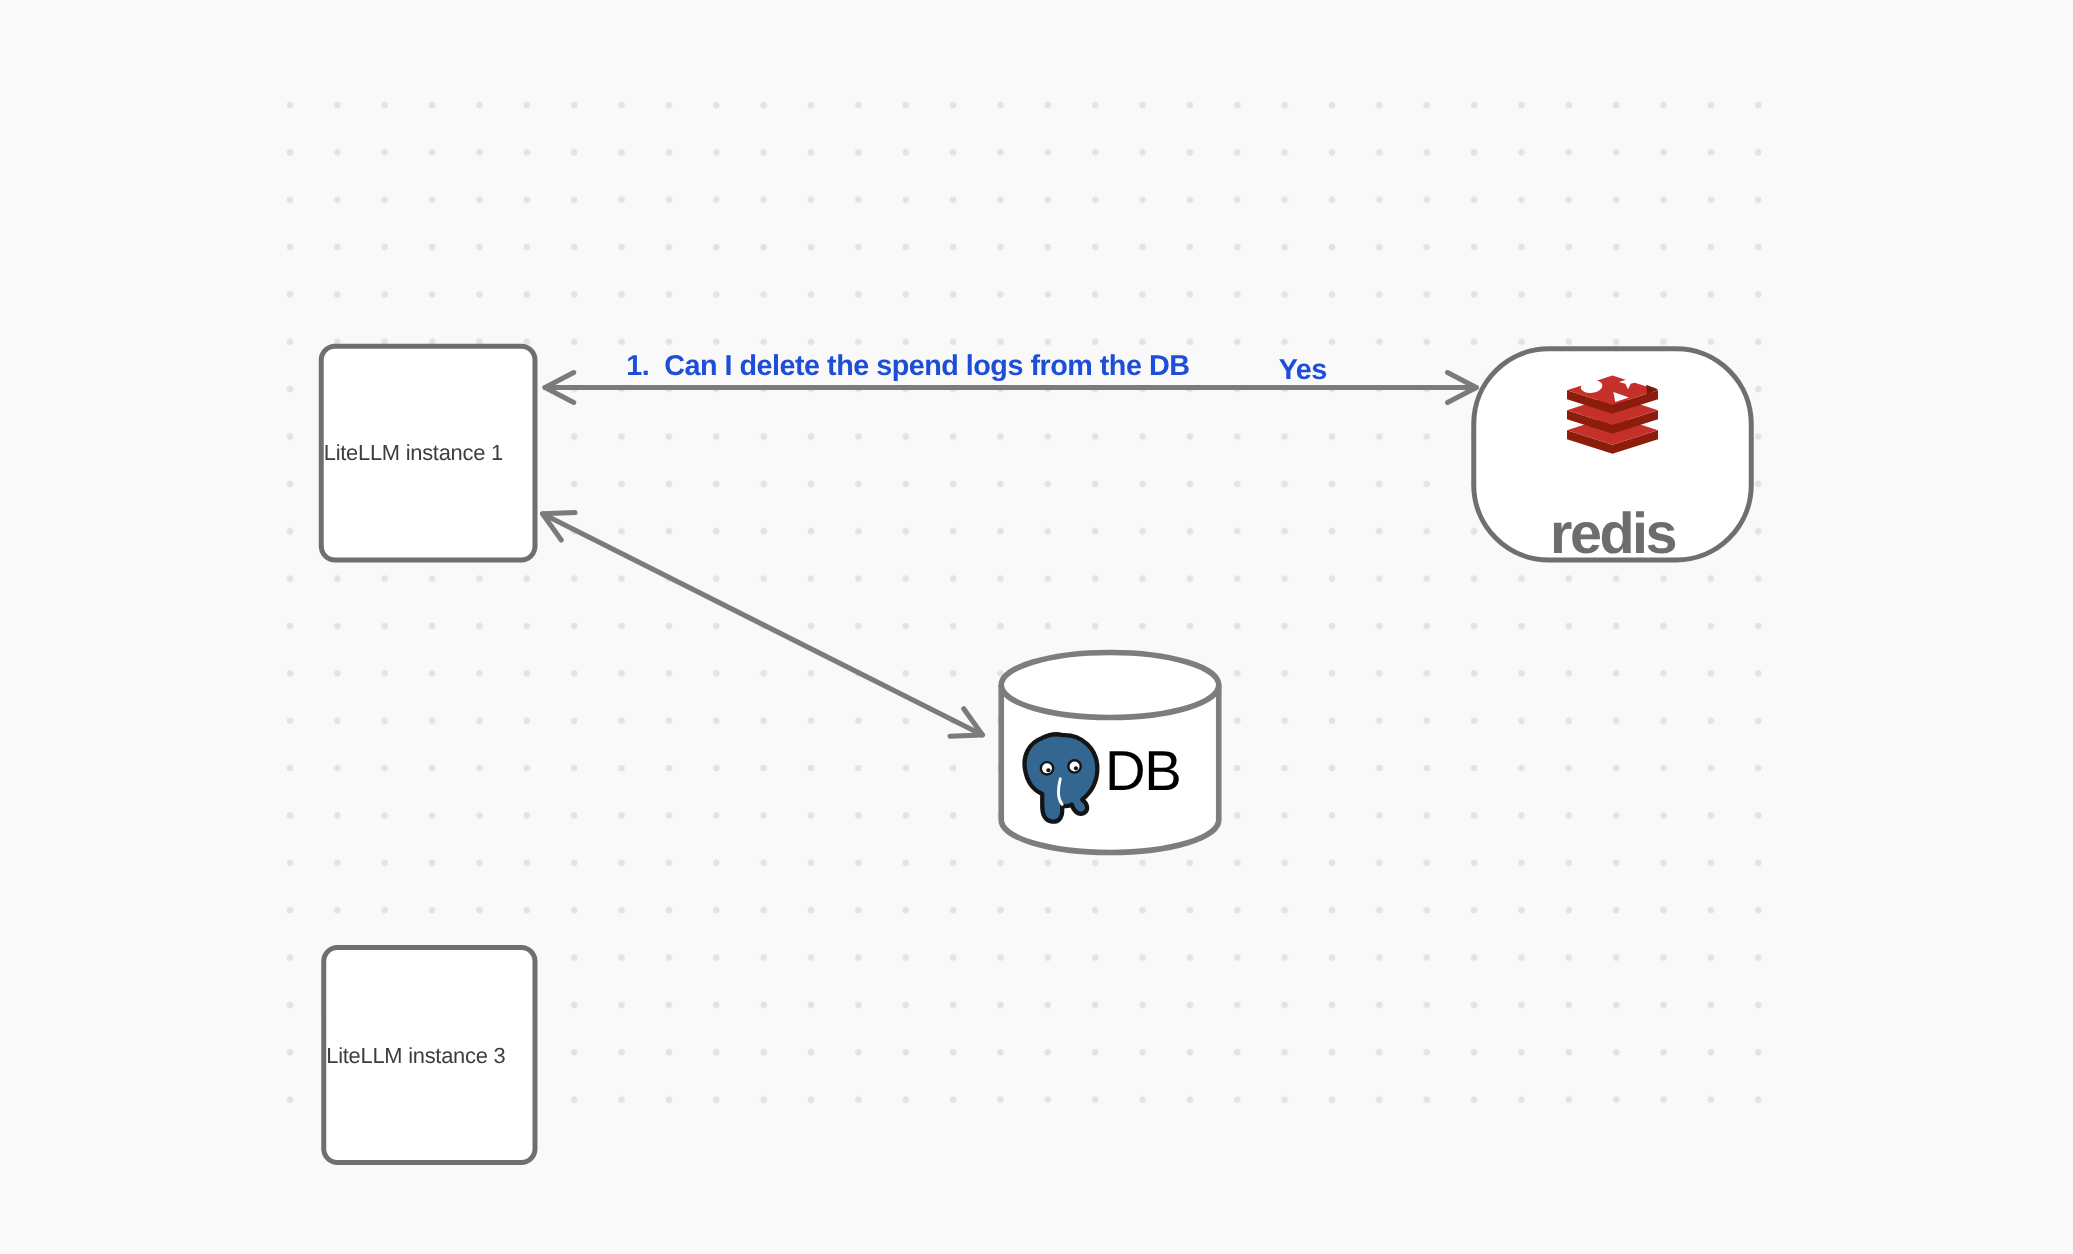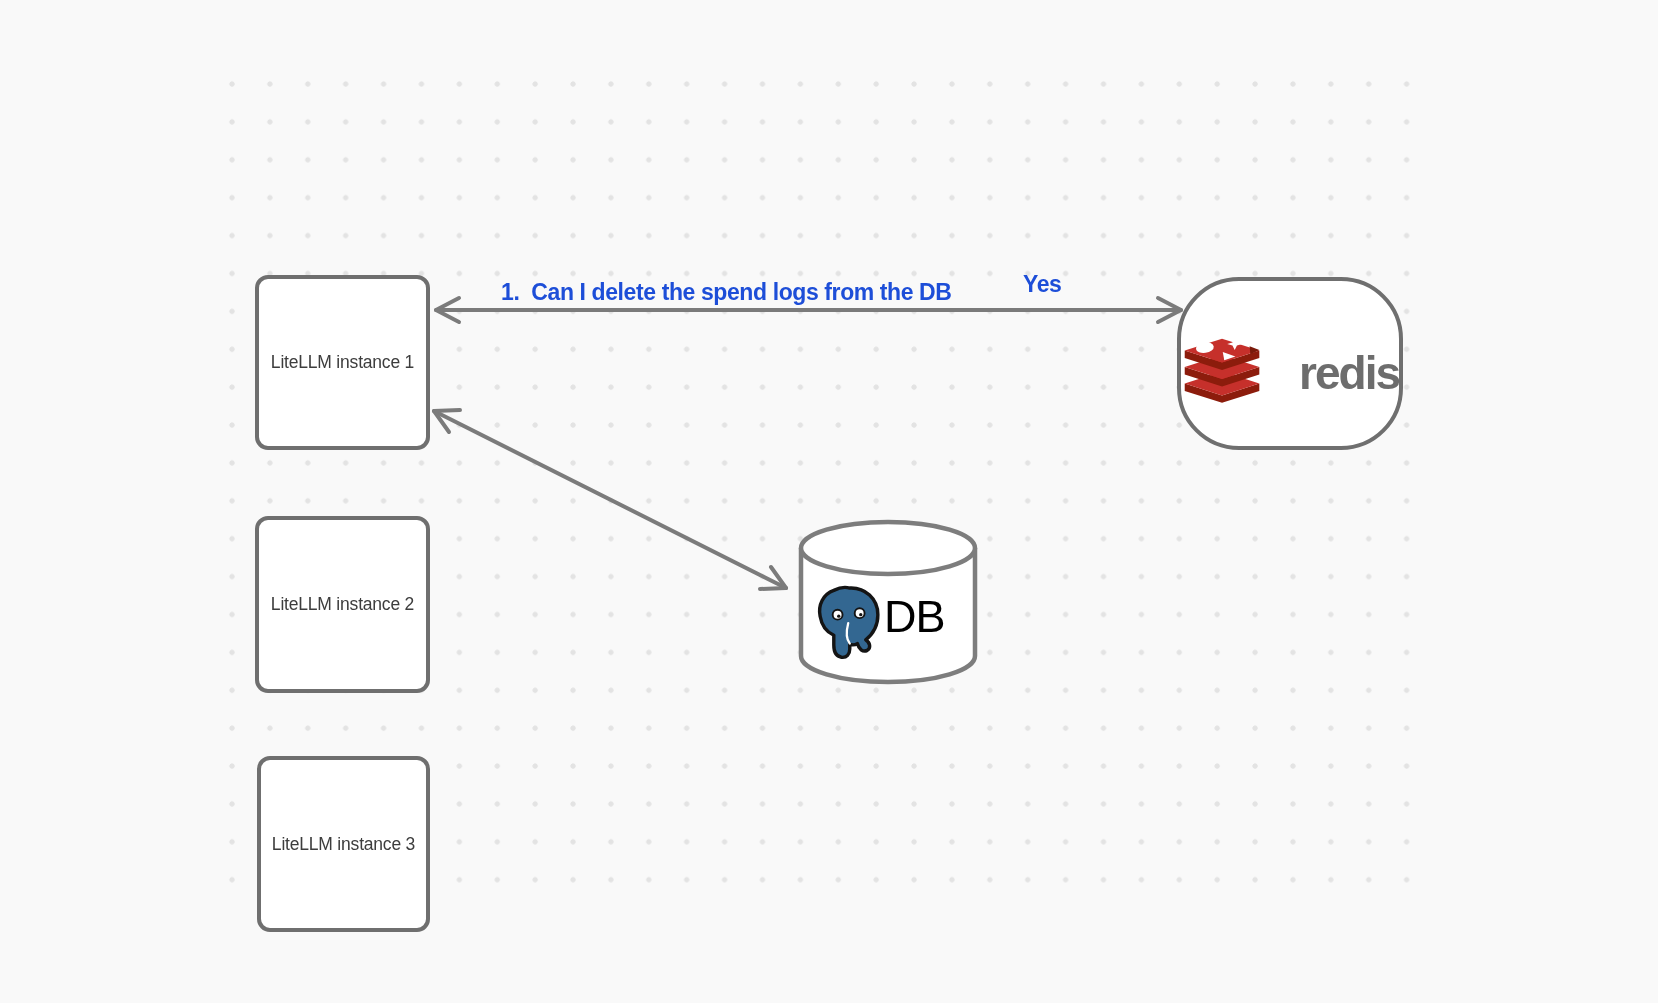--- a/index.html
+++ b/index.html
@@ -10,48 +10,48 @@
   }
   .dotgrid{
     position:absolute;left:213px;top:65px;width:1218px;height:842px;
     background-image:radial-gradient(circle at 19px 19px,#e3e3e3 2.3px,rgba(0,0,0,0) 3px);
     background-size:37.9px 37.9px;
   }
   .edges-svg{position:absolute;left:0;top:0;pointer-events:none;}
   .node{
     position:absolute;box-sizing:border-box;background:#ffffff;
     border:4px solid #6f6f6f;border-radius:13px;
-    display:flex;align-items:center;justify-content:center;
+    display:flex;align-items:center;
   }
   .node-label{
     font-size:17.5px;color:#3d3d3d;letter-spacing:-0.2px;text-align:center;
   }
   #node-litellm1{left:255px;top:275px;width:175px;height:175px;}
   #node-litellm2{left:255px;top:516px;width:175px;height:177px;}
   #node-litellm3{left:257px;top:756px;width:173px;height:176px;}
   #node-redis{
     left:1177px;top:277px;width:226px;height:173px;border-radius:62px;
-    flex-direction:row;justify-content:flex-start;padding-top:18px;gap:36px;
+    flex-direction:column;justify-content:flex-start;padding-top:18px;gap:36px;
   }
   .redis-wordmark{
     font-size:46px;font-weight:700;color:#6d6d6d;letter-spacing:-2px;
     line-height:0.85;margin-top:2px;
   }
   #node-db{position:absolute;left:797px;top:518px;width:182px;height:170px;}
   #db-elephant{position:absolute;left:14px;top:62px;}
   .db-label{
     position:absolute;left:87px;top:76px;font-size:45px;color:#000000;
     letter-spacing:-1px;line-height:1;
   }
   .edge-label{
     position:absolute;font-size:23px;font-weight:700;color:#1d4ed8;
     letter-spacing:-0.4px;white-space:pre;line-height:1.1;
   }
   #edge1-label{left:501px;top:280px;}
-  #edge1-reply{left:1023px;top:272px;}
+  #edge1-reply{left:1023px;top:283px;}
   #edge2-label{left:583px;top:454px;}
 </style>
 </head>
 <body>
 
 <div id="canvas">
 
   <div class="dotgrid"></div>
 
   <svg class="edges-svg" width="1658" height="1003" viewBox="0 0 1658 1003">
@@ -62,23 +62,20 @@
     </g>
     <g stroke="#7b7b7b" stroke-width="4" fill="none" stroke-linecap="round" stroke-linejoin="round">
       <line x1="434" y1="411" x2="786" y2="588"></line>
       <polyline points="449,432 434,411 460,410"></polyline>
       <polyline points="771,567 786,588 760,589"></polyline>
     </g>
   </svg>
 
   <div class="node" id="node-litellm1">
     <span class="node-label">LiteLLM instance 1</span>
-  </div>
-  <div class="node" id="node-litellm2">
-    <span class="node-label">LiteLLM instance 2</span>
   </div>
   <div class="node" id="node-litellm3">
     <span class="node-label">LiteLLM instance 3</span>
   </div>
 
   <div class="node" id="node-redis">
     <svg width="84" height="72" viewBox="0 0 110 96">
 
       <path d="M5,62 L5,72 L55,88 L105,72 L105,62 L55,78 Z" fill="#8C1C0C"></path>
       <path d="M5,62 L55,46 L105,62 L55,78 Z" fill="#C6302B"></path>

